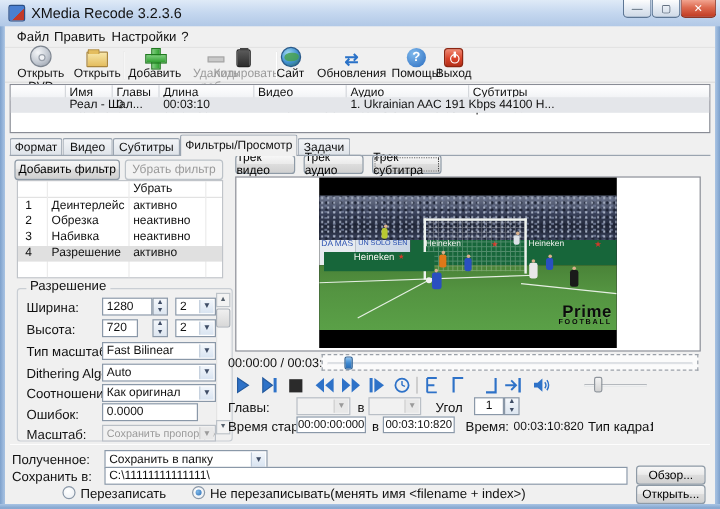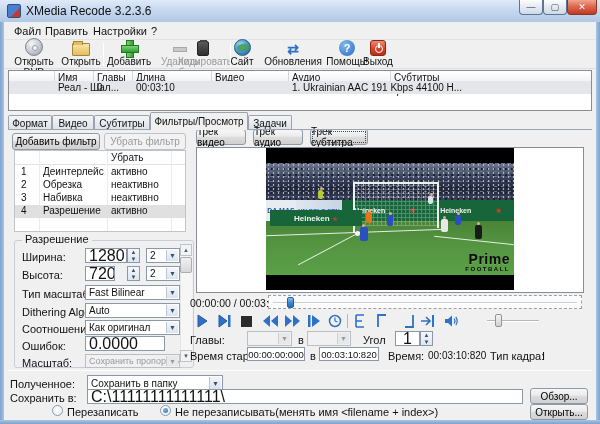--- a/index.html
+++ b/index.html
@@ -49,21 +49,21 @@
   .btn.focus { outline:1px dotted #444; outline-offset:-3px; }
   
   #filtertable { left:14px; top:150px; width:172px; height:82px; background:#fff; border:1px solid #c0c4c9; }
   .ft-vline { position:absolute; top:0; bottom:0; width:1px; background:#ececec; }
   .ft-row { position:absolute; left:0; right:0; height:13px; font-size:10px; }
   .ft-row.sel { background:#e0e0e0; }
   .ft-cell { position:absolute; top:0; white-space:nowrap; }
   
   #resgroup { left:14px; top:240px; width:180px; height:128px; border:1px solid #c9ced4; border-radius:3px; }
   #resgroup-label { left:22px; top:233px; background:#f0f0f0; padding:0 3px; }
-  .field { position:absolute; border:1px solid #8a98a8; background:#fff; font-size:16px;
+  .field { position:absolute; border:1px solid #8a98a8; background:#fff; font-size:10px;
     display:flex; align-items:center; padding-left:3px; white-space:nowrap; overflow:hidden; }
   .combo { position:absolute; border:1px solid #8a98a8; background:#fff; font-size:10px;
     display:flex; align-items:center; padding:0 14px 0 3px; white-space:nowrap; overflow:hidden; }
   .combo .arr { position:absolute; right:1px; top:1px; bottom:1px; width:12px;
     background:linear-gradient(180deg,#f2f6fb,#d9e4f1); border-left:1px solid #bac7d7;
     display:flex; align-items:center; justify-content:center; font-size:7px; color:#3f4d66; }
   .combo.disabled { background:#f1f1f1; color:#9a9a9a; border-color:#b9bfc6; }
   .combo.disabled .arr { background:#e8e8e8; color:#9a9a9a; border-left-color:#cfcfcf; }
   .spin { position:absolute; width:13px; border:1px solid #8a98a8; background:linear-gradient(180deg,#f4f7fb,#dde6f0);
     display:flex; flex-direction:column; align-items:center; justify-content:space-around; font-size:6px; color:#3f4d66; }
@@ -74,22 +74,22 @@
   .sb-thumb { position:absolute; width:12px; height:16px; background:linear-gradient(180deg,#f0f0f0,#d8d8d8); border:1px solid #a8aeb5; border-radius:2px; }
   
   #previewpanel { left:196px; top:147px; width:388px; height:146px; background:#fff; border:1px solid #898c95; }
   #videobox { left:266px; top:148px; width:248px; height:142px; background:#000; overflow:hidden; }
   #crowd { position:absolute; left:0; top:15px; width:248px; height:37px; background:#39415a;
     background-image:radial-gradient(#aab3c6 1px, transparent 1.2px),
       radial-gradient(#67718c 1px, transparent 1.2px),
       radial-gradient(#1d2334 1px, transparent 1.4px),
       linear-gradient(180deg, rgba(210,218,232,.35), rgba(0,0,0,0) 40%, rgba(10,14,24,.5) 70%, rgba(0,0,0,0));
     background-size:5px 4px,7px 5px,6px 6px,100% 100%; background-position:0 0,2px 1px,3px 3px,0 0; }
-  .bannerseg { position:absolute; height:21px; top:52px; overflow:hidden; font-size:7px; font-weight:bold;
-    display:flex; align-items:center; }
+  .bannerseg { position:absolute; height:21px; top:52px; overflow:hidden; font-size:7px; font-weight:normal;
+    display:flex; }
   #pitch { position:absolute; left:0; top:73px; width:248px; height:54px;
     background:linear-gradient(180deg,#4a8338,#549441 40%,#5aa047); }
   .pline { position:absolute; background:rgba(255,255,255,.85); }
   .goalpost { position:absolute; background:#eef2ee; }
   .net { position:absolute; opacity:.25;
     background-image:linear-gradient(90deg, #fff 1px, transparent 1px), linear-gradient(0deg, #fff 1px, transparent 1px);
     background-size:4px 4px; }
   .player { position:absolute; border-radius:2px; }
   .player:before { content:""; position:absolute; left:30%; top:-3px; width:3px; height:3px; border-radius:50%; background:#d8b08c; }
   #watermark { position:absolute; right:4px; bottom:18px; text-align:right; line-height:1; color:#0c0c0c; }

